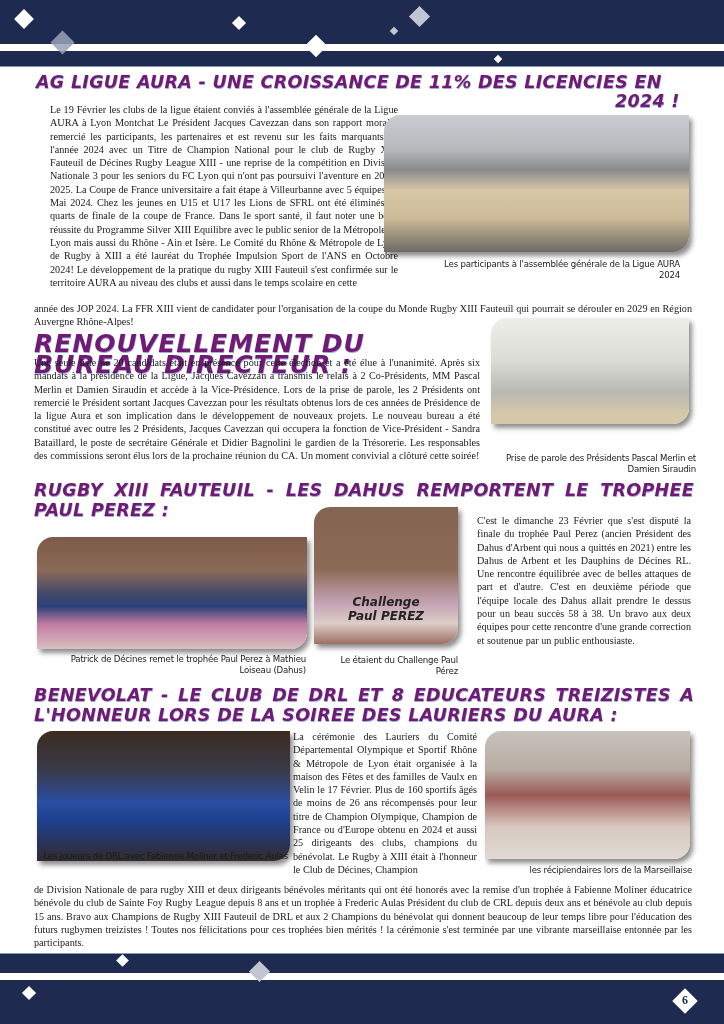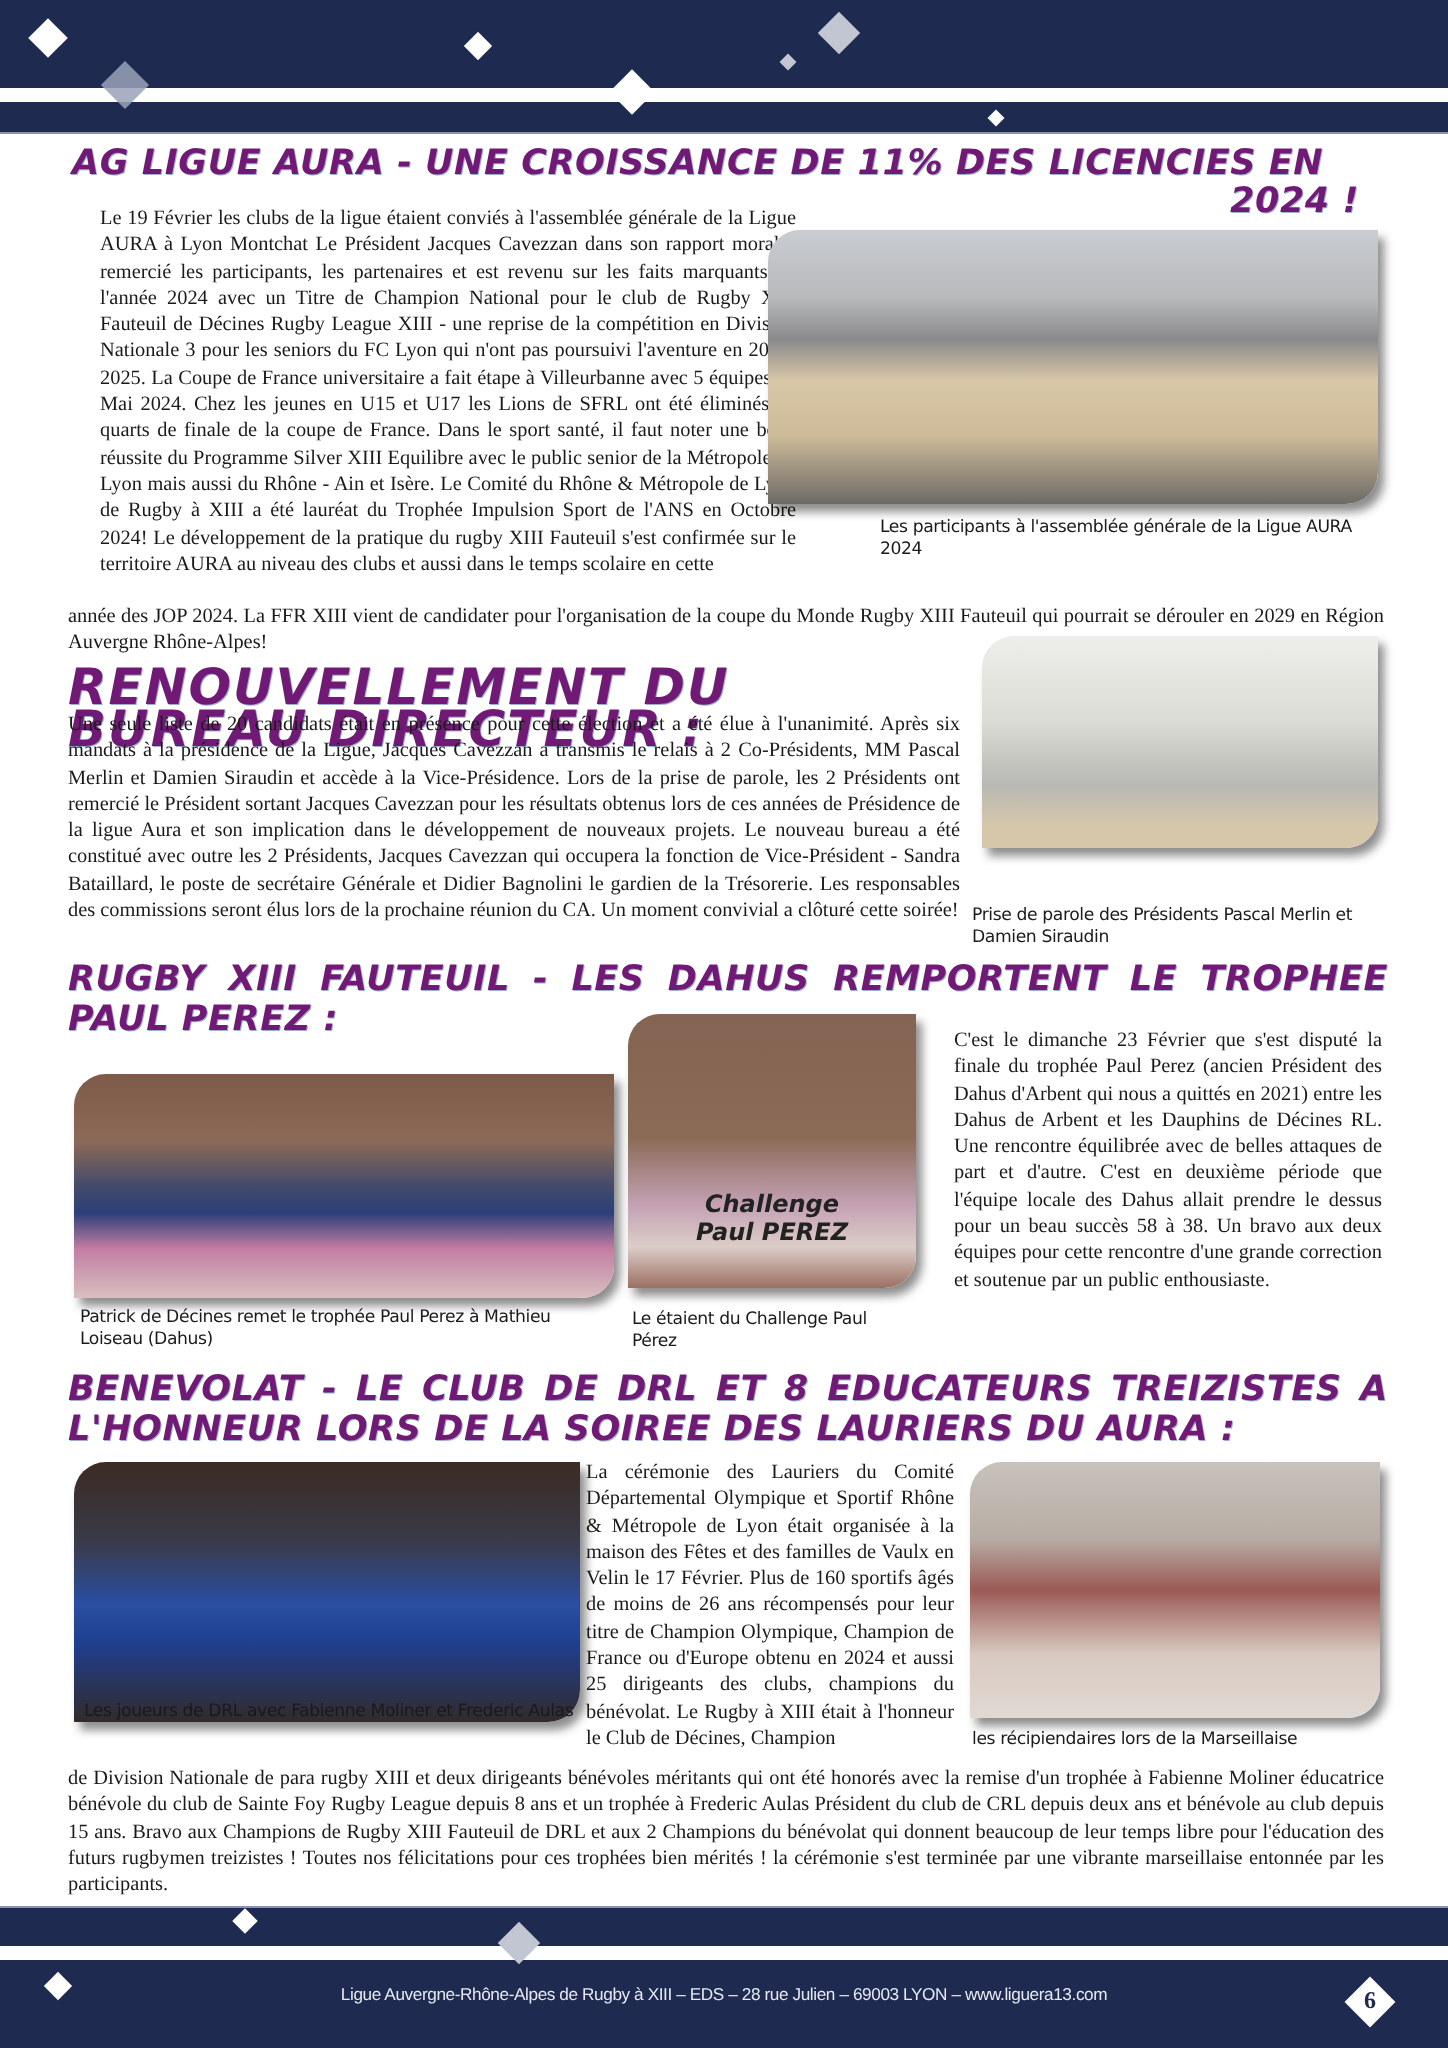--- a/index.html
+++ b/index.html
@@ -38,21 +38,21 @@
   .text { position: absolute; font-size: 10.2px; line-height: 13.3px; text-align: justify; color: #1a1a1a; }
   .t1 { left: 50px; top: 103px; width: 348px; }
   .t1b { left: 34px; top: 302px; width: 658px; }
   .t2 { left: 34px; top: 356px; width: 446px; }
   .t3 { left: 477px; top: 514px; width: 214px; }
   .t4 { left: 293px; top: 730px; width: 184px; }
   .t4b { left: 34px; top: 883px; width: 658px; }
 
   
   .photo { position: absolute; border-radius: 16px 0 16px 0; overflow: hidden; box-shadow: 3px 4px 5px rgba(0,0,0,0.45); padding-left: 10px; }
-  .caption { position: absolute; text-align: left; font-family: "DejaVu Sans", sans-serif; font-size: 8.6px; line-height: 11px; color: #1a1a1a; letter-spacing: -0.2px; }
+  .caption { position: absolute; text-align: right; font-family: "DejaVu Sans", sans-serif; font-size: 8.6px; line-height: 11px; color: #1a1a1a; letter-spacing: -0.2px; }
 
   .p1 { left: 384px; top: 115px; width: 305px; height: 137px; background: linear-gradient(180deg,#c9ccd1 0%, #b7b9bb 25%, #8a8a8c 40%, #d8c7a7 55%, #cdbb98 75%, #6d6a66 100%); }
   .c1 { left: 440px; top: 259px; width: 240px; }
   .p2 { left: 491px; top: 318px; width: 198px; height: 106px; background: linear-gradient(180deg,#eeeeea 0%, #dcdcd6 40%, #b8b8b4 70%, #d6c7aa 90%); }
   .c2 { left: 486px; top: 453px; width: 210px; }
   .p3 { left: 37px; top: 537px; width: 270px; height: 112px; background: linear-gradient(180deg,#7e5a48 0%, #8c6a58 30%, #444a6a 50%, #2c3f7a 62%, #c37da2 78%, #d8bfc0 100%); }
   .c3 { left: 40px; top: 654px; width: 266px; }
   .p4 { left: 314px; top: 507px; width: 144px; height: 137px; background: linear-gradient(180deg,#846452 0%, #8b6a56 45%, #c4a2b4 70%, #dccdc7 85%, #9c6f63 100%); }
   .c4 { left: 316px; top: 655px; width: 142px; }
   .p5 { left: 37px; top: 731px; width: 253px; height: 130px; background: linear-gradient(180deg,#3b2b22 0%, #3a3a48 30%, #2a4ea3 55%, #1f3f8e 70%, #322a2b 100%); }
@@ -107,18 +107,17 @@
 <div class="photo p6"></div>
 <div class="caption c6">les récipiendaires lors de la Marseillaise</div>
 <div class="text t4b">de Division Nationale de para rugby XIII et deux dirigeants bénévoles méritants qui ont été honorés avec la remise d'un trophée à Fabienne Moliner éducatrice bénévole du club de Sainte Foy Rugby League depuis 8 ans et un trophée à Frederic Aulas Président du club de CRL depuis deux ans et bénévole au club depuis 15 ans. Bravo aux Champions de Rugby XIII Fauteuil de DRL et aux 2 Champions du bénévolat qui donnent beaucoup de leur temps libre pour l'éducation des futurs rugbymen treizistes ! Toutes nos félicitations pour ces trophées bien mérités ! la cérémonie s'est terminée par une vibrante marseillaise entonnée par les participants.</div>
 
 <div class="band-bottom">
   <div class="edge"></div>
   <div class="stripe"></div>
   <div class="diamond d-white" style="left:118px;top:3px;width:9px;height:9px;"></div>
   <div class="diamond d-lgrey" style="left:252px;top:11px;width:15px;height:15px;"></div>
   <div class="diamond d-white" style="left:24px;top:35px;width:10px;height:10px;"></div>
-  <div class="footer-text">Ligue Auvergne-Rhône-Alpes de Rugby à XIII – EDS – 28 rue Julien – 69003  LYON  – www.liguera13.com</div>
   <div class="page-num">
     <div class="pd"></div>
     <div class="pn">6</div>
   </div>
 </div>
 
 </body></html>

